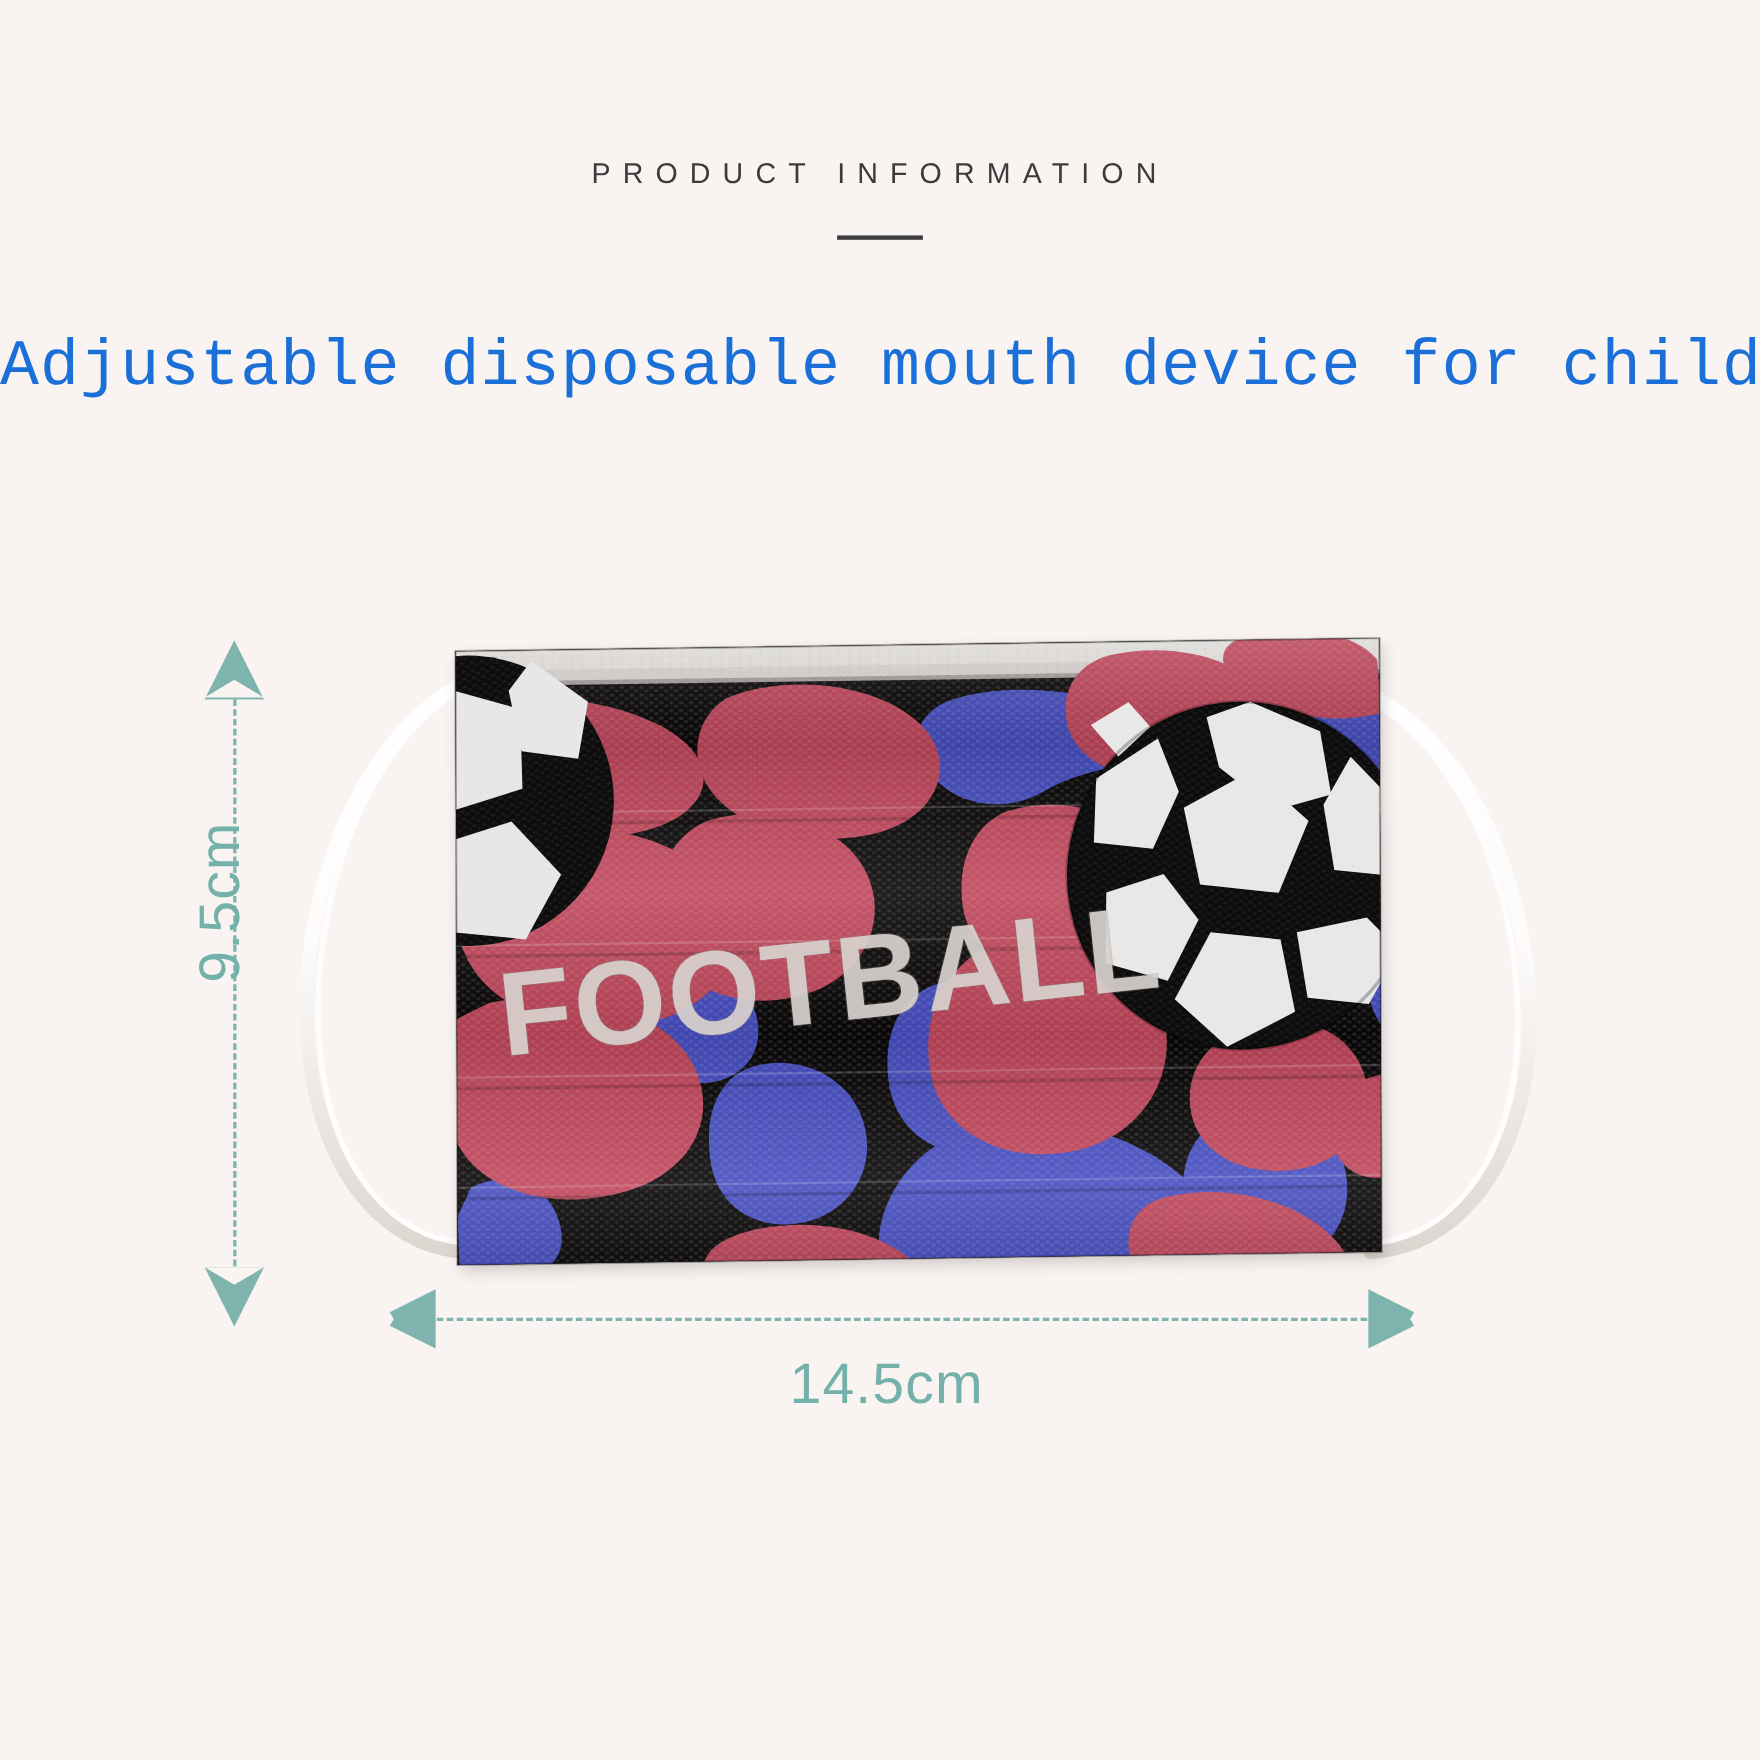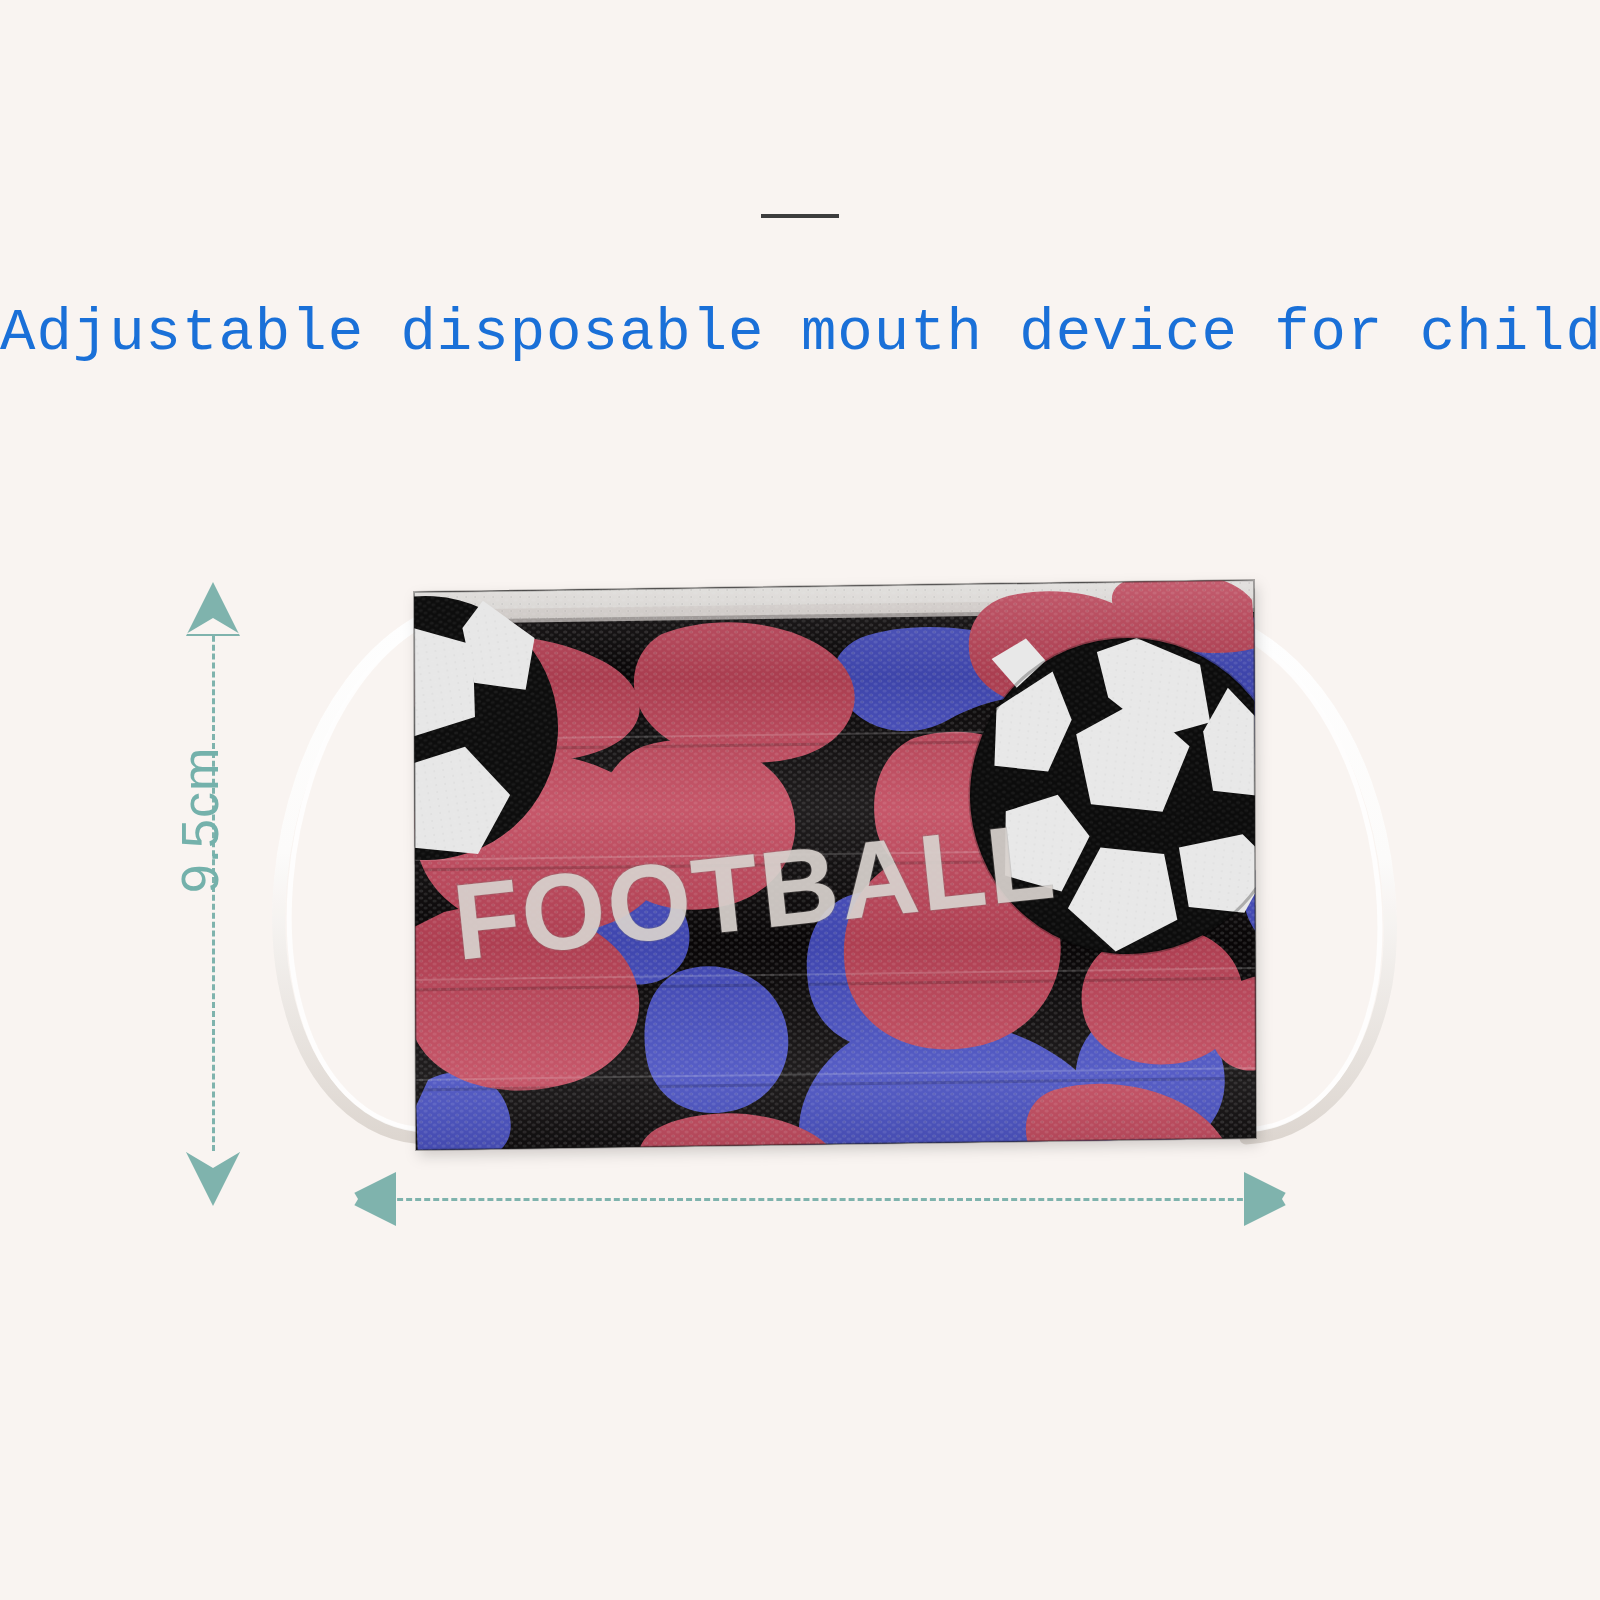--- a/index.html
+++ b/index.html
@@ -97,20 +97,21 @@
   .mask-wrap{
     position:absolute;left:248px;top:560px;width:1170px;height:620px;
   }
   .mask-svg{position:absolute;left:0;top:0;width:1170px;height:620px;}
 </style>
 </head>
 <body>
 
 <div class="stage">
 
+  <div class="eyebrow">PRODUCT INFORMATION</div>
   <div class="eyebrow-rule"></div>
   <div class="headline">Adjustable disposable mouth device for children</div>
 
   <div class="mask-wrap">
     <svg class="mask-svg" viewBox="0 0 1170 620" xmlns="http://www.w3.org/2000/svg">
       <defs>
 
         <pattern id="weave" width="9" height="7" patternUnits="userSpaceOnUse">
           <rect width="9" height="7" fill="none"></rect>
           <ellipse cx="2.2" cy="2" rx="2.1" ry="1.5" fill="#ffffff" opacity="0.13"></ellipse>
@@ -275,14 +276,15 @@
   <div class="arrow arrow-notch-up"></div>
   <div class="arrow arrow-down"></div>
   <div class="arrow arrow-notch-down"></div>
   <div class="dim-v-label">9.5cm</div>
 
   <div class="dim-h-line"></div>
   <div class="arrow arrow-left"></div>
   <div class="arrow arrow-notch-left"></div>
   <div class="arrow arrow-right"></div>
   <div class="arrow arrow-notch-right"></div>
+  <div class="dim-h-label">14.5cm</div>
 
 </div>
 
 </body></html>

